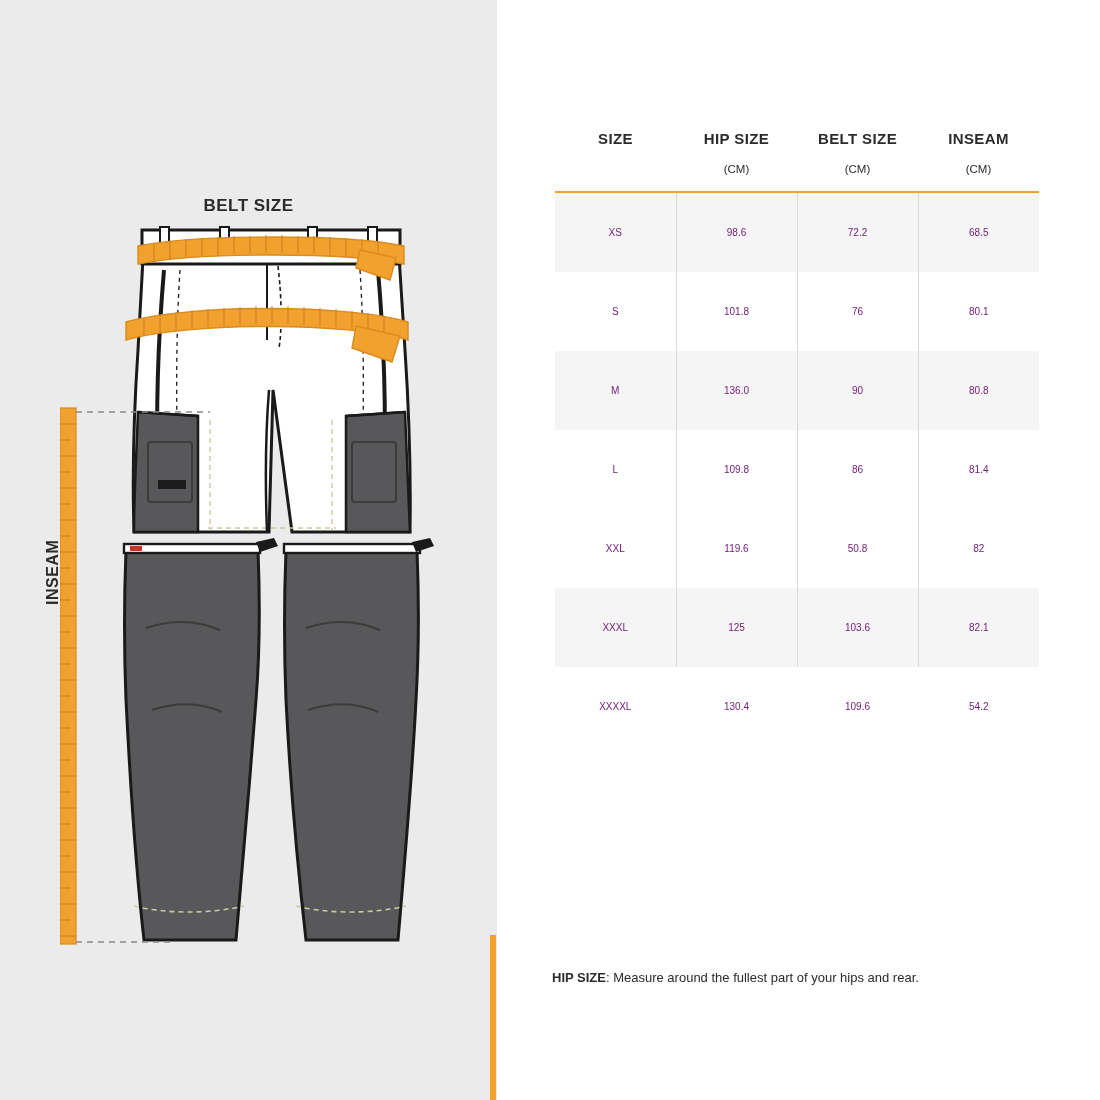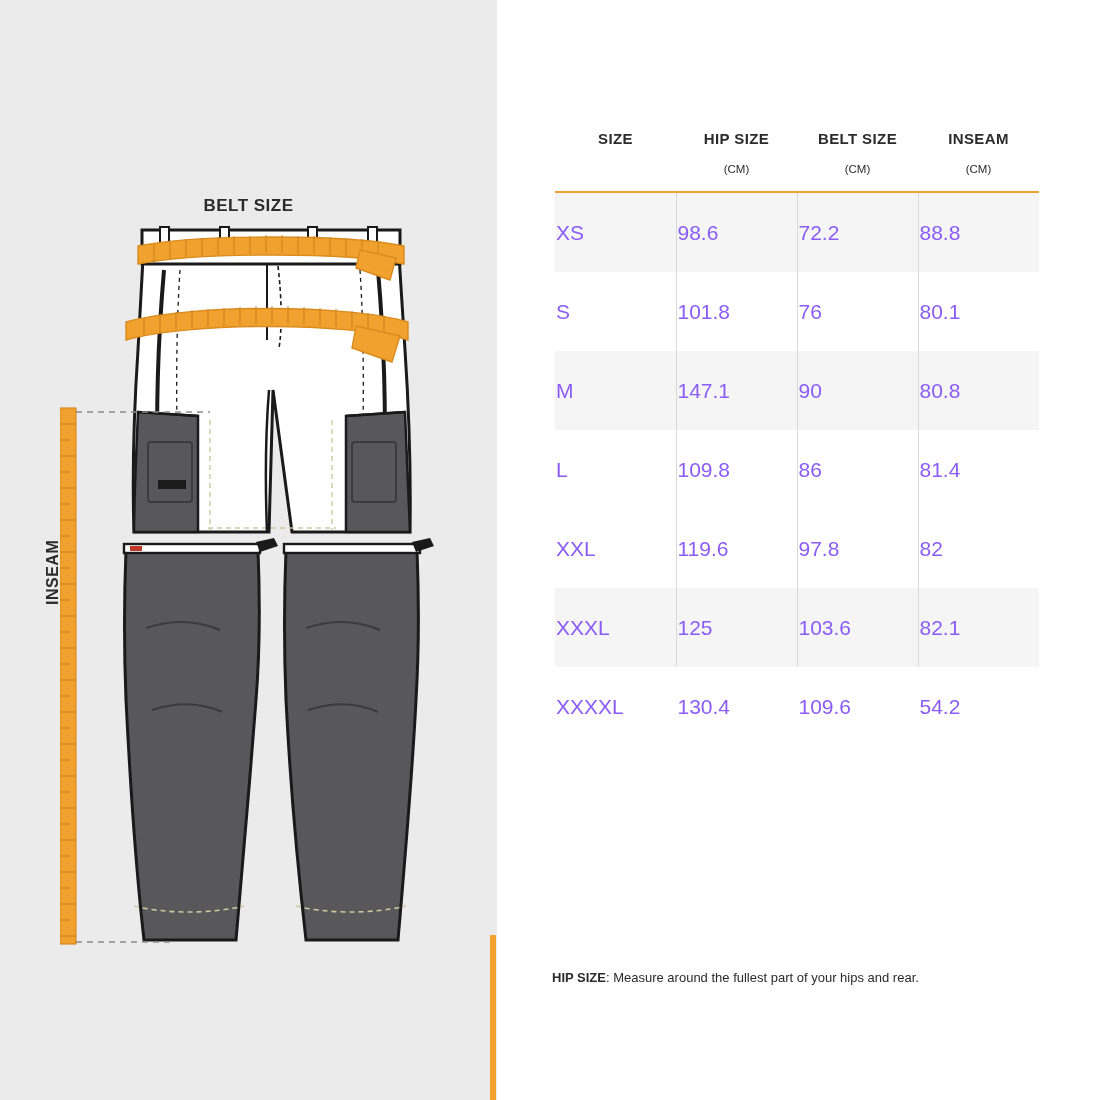--- a/index.html
+++ b/index.html
@@ -106,23 +106,23 @@
     font-size: 11.5px;
     color: #2b2b2b;
     font-weight: normal;
     margin-top: 16px;
   }
   table.size-table thead tr {
     border-bottom: 2px solid #f0a12e;
   }
   table.size-table td {
     height: 77px;
-    text-align: left;
-    font-size: 21px;
-    color: #8b5cf6;
+    text-align: center;
+    font-size: 10px;
+    color: #701a75;
     border-left: 1px solid #d9d9d9;
   }
   table.size-table td:first-child {
     border-left: none;
   }
   table.size-table tbody tr.alt td {
     background: #f5f5f5;
   }
   table.size-table tbody tr:last-child td {
     border-left-color: transparent;
@@ -333,44 +333,44 @@
             <span class="th-main">INSEAM</span>
             <span class="th-unit">(CM)</span>
           </th>
         </tr>
       </thead>
       <tbody>
         <tr class="alt">
           <td>XS</td>
           <td class="with-rule">98.6</td>
           <td class="with-rule">72.2</td>
-          <td class="with-rule">88.8</td>
+          <td class="with-rule">68.5</td>
         </tr>
         <tr>
           <td>S</td>
           <td class="with-rule">101.8</td>
           <td class="with-rule">76</td>
           <td class="with-rule">80.1</td>
         </tr>
         <tr class="alt">
           <td>M</td>
-          <td class="with-rule">147.1</td>
+          <td class="with-rule">136.0</td>
           <td class="with-rule">90</td>
           <td class="with-rule">80.8</td>
         </tr>
         <tr>
           <td>L</td>
           <td class="with-rule">109.8</td>
           <td class="with-rule">86</td>
           <td class="with-rule">81.4</td>
         </tr>
         <tr>
           <td>XXL</td>
           <td class="with-rule">119.6</td>
-          <td class="with-rule">97.8</td>
+          <td class="with-rule">50.8</td>
           <td class="with-rule">82</td>
         </tr>
         <tr class="alt">
           <td>XXXL</td>
           <td class="with-rule">125</td>
           <td class="with-rule">103.6</td>
           <td class="with-rule">82.1</td>
         </tr>
         <tr>
           <td>XXXXL</td>

